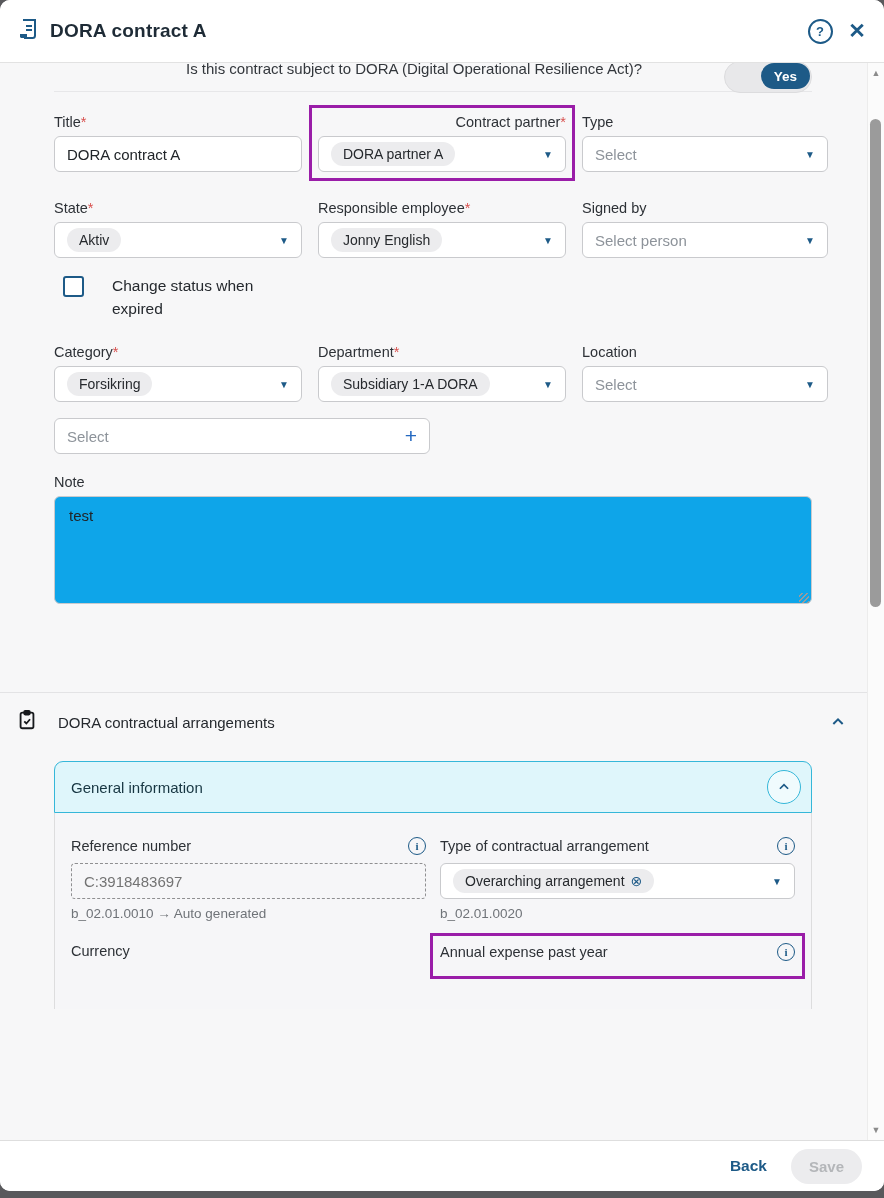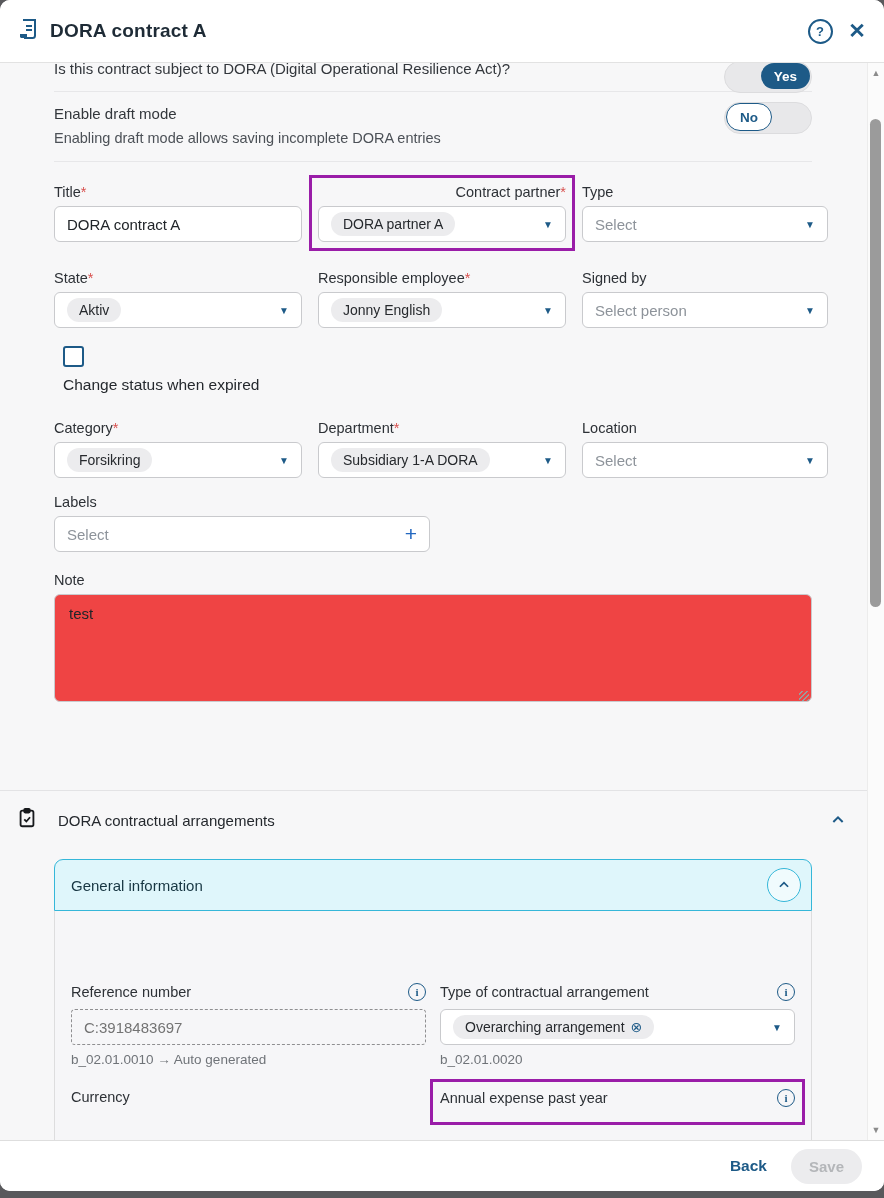--- a/index.html
+++ b/index.html
@@ -27,21 +27,21 @@
   .sbar .thumb{position:absolute;left:2px;width:11px;border-radius:6px;background:#9b9b9b;
     top:56px;height:488px;}
   
   .sect{display:flex;align-items:center;height:54px;padding:0 22px 0 16px;position:relative;z-index:2;}
   .sect.general{background:#f4f4f6;border-bottom:1px solid #ededef;}
   .sect .s-ttl{font-size:15px;color:#25292e;margin-left:20px;}
   .sect .spacer{flex:1;}
   .chev{width:16px;height:16px;}
   
   .qa{position:relative;margin:-12px 56px 0 54px;padding:8px 170px 12px 0;z-index:1;
-    border-bottom:1px solid #e7e7e9;}
+    border-bottom:1px solid #e7e7e9;text-align:right;}
   .qa .q{font-size:15px;color:#33373c;line-height:20px;}
   .qa .d{font-size:14.5px;color:#4c5157;line-height:21px;margin-top:4px;}
   .qa.second{margin-top:0;padding-top:12px;}
   .toggle{position:absolute;top:10px;right:0;width:86px;height:30px;border-radius:16px;
     background:#e8e8ea;border:1px solid #dcdcde;cursor:pointer;}
   .toggle .knob{position:absolute;top:1px;height:26px;border-radius:14px;display:flex;
     align-items:center;justify-content:center;font-size:13.5px;font-weight:600;padding:0 13px;}
   .toggle.on .knob{right:1px;background:#1d5a87;color:#fff;}
   .toggle.off .knob{left:1px;background:#fff;color:#1d5a87;border:1.5px solid #1d5a87;top:0px;}
   
@@ -53,46 +53,46 @@
     display:flex;align-items:center;padding:0 12px;font-size:15px;color:#212529;cursor:pointer;
     box-sizing:border-box;}
   input.field{width:100%;cursor:text;}
   .field .ph{color:#8d939a;}
   .field .spacer{flex:1;}
   .chip{background:#ececee;border-radius:14px;padding:4px 12px;font-size:14px;color:#26292d;
     white-space:nowrap;display:flex;align-items:center;gap:6px;}
   .chip .rm{color:#1d5a87;font-size:14px;}
   .caret{color:#1d5a87;font-size:10px;margin-left:8px;}
   .hl{outline:3px solid #9a1da8;outline-offset:6px;text-align:right;}
-  .checkrow{display:flex;margin:16px 56px 14px 63px;width:210px;gap:6px;cursor:pointer;flex-direction:column;}
+  .checkrow{display:flex;margin:16px 56px 14px 63px;width:210px;gap:28px;cursor:pointer;}
   .cbox{width:17px;height:17px;border:2px solid #1d5a87;border-radius:3px;background:#fff;
     flex:0 0 17px;margin-top:2px;}
   .checkrow .lbl{font-size:15.5px;color:#25292e;line-height:23px;}
   .labels-row{margin:16px 56px 0 54px;width:376px;}
   .plus{color:#2468c0;font-size:21px;font-weight:400;}
   .note-row{margin:20px 56px 0 54px;}
-  textarea.note{width:758px;height:108px;box-sizing:border-box;background:#ef4444;
+  textarea.note{width:758px;height:108px;box-sizing:border-box;background:#0ea5e9;
     border:1px solid #c9cacd;border-radius:6px;padding:10px 14px;font-size:15px;color:#212529;
     font-family:"Liberation Sans",sans-serif;resize:none;position:relative;}
   .note-wrap{position:relative;width:758px;}
   .rsz{position:absolute;right:3px;bottom:5px;width:10px;height:10px;
     background:repeating-linear-gradient(135deg,transparent 0 2px,#9b9b9b 2px 3.5px);pointer-events:none;}
   .big-div{border-bottom:1px solid #e3e3e5;margin-top:84px;}
   .sect.dora{margin-top:2px;background:transparent;}
   
   .card{margin:12px 56px 0 54px;width:758px;box-sizing:border-box;}
   .card-head{display:flex;align-items:center;background:#dff6fb;border:1px solid #35b7d9;
     border-radius:9px 9px 0 0;height:50px;padding:0 10px 0 16px;}
   .card-head .c-ttl{font-size:15px;color:#173642;text-align:right;}
   .card-head .spacer{flex:1;}
   .circ-btn{width:32px;height:32px;border-radius:50%;border:1.5px solid #35b7d9;background:#f0fbfd;
     display:flex;align-items:center;justify-content:center;cursor:pointer;}
   .card-body{border-left:1px solid #ddddde;border-right:1px solid #ddddde;background:#f6f6f8;
     padding:24px 16px 40px 16px;}
-  .cgrid{display:grid;grid-template-columns:1fr 1fr;column-gap:14px;margin-top:48px;}
+  .cgrid{display:grid;grid-template-columns:1fr 1fr;column-gap:14px;}
   .clabel-row{display:flex;align-items:center;margin-bottom:8px;}
   .clabel{font-size:14.5px;color:#2d3136;}
   .clabel-row .spacer{flex:1;}
   .info-i{width:16px;height:16px;border:1.5px solid #1d5a87;border-radius:50%;color:#1d5a87;
     font-size:11px;font-weight:700;font-family:"Liberation Serif",serif;display:flex;
     align-items:center;justify-content:center;}
   .ref-field{height:34px;border:1.5px dashed #8f8f91;border-radius:4px;display:flex;
     align-items:center;padding:0 12px;font-size:15px;color:#737373;background:transparent;}
   .helper{font-size:13.5px;color:#6f7378;margin-top:7px;}
   .cgrid .hl{outline-offset:7px;}
@@ -130,27 +130,20 @@
     <div class="inner">
 
 
       <div class="qa">
         <div class="q">Is this contract subject to DORA (Digital Operational Resilience Act)?</div>
         <div class="toggle on">
           <span class="knob">Yes</span>
         </div>
       </div>
 
-      <div class="qa second">
-        <div class="q">Enable draft mode</div>
-        <div class="d">Enabling draft mode allows saving incomplete DORA entries</div>
-        <div class="toggle off">
-          <span class="knob">No</span>
-        </div>
-      </div>
 
       <div class="grid3">
         <div>
           <div class="f-label"><span>Title</span><span class="req">*</span></div>
           <input class="field" type="text" value="DORA contract A" style="">
         </div>
         <div class="hl">
           <div class="f-label"><span>Contract partner</span><span class="req">*</span></div>
           <div class="field">
             <span class="chip">DORA partner A</span>
@@ -221,21 +214,20 @@
           <div class="f-label">Location</div>
           <div class="field">
             <span class="ph">Select</span>
             <span class="spacer"></span>
             <span class="caret">▼</span>
           </div>
         </div>
       </div>
 
       <div class="labels-row">
-        <div class="f-label">Labels</div>
         <div class="field">
           <span class="ph">Select</span>
           <span class="spacer"></span>
           <span class="plus">+</span>
         </div>
       </div>
 
       <div class="note-row">
         <div class="f-label">Note</div>
         <div class="note-wrap">

